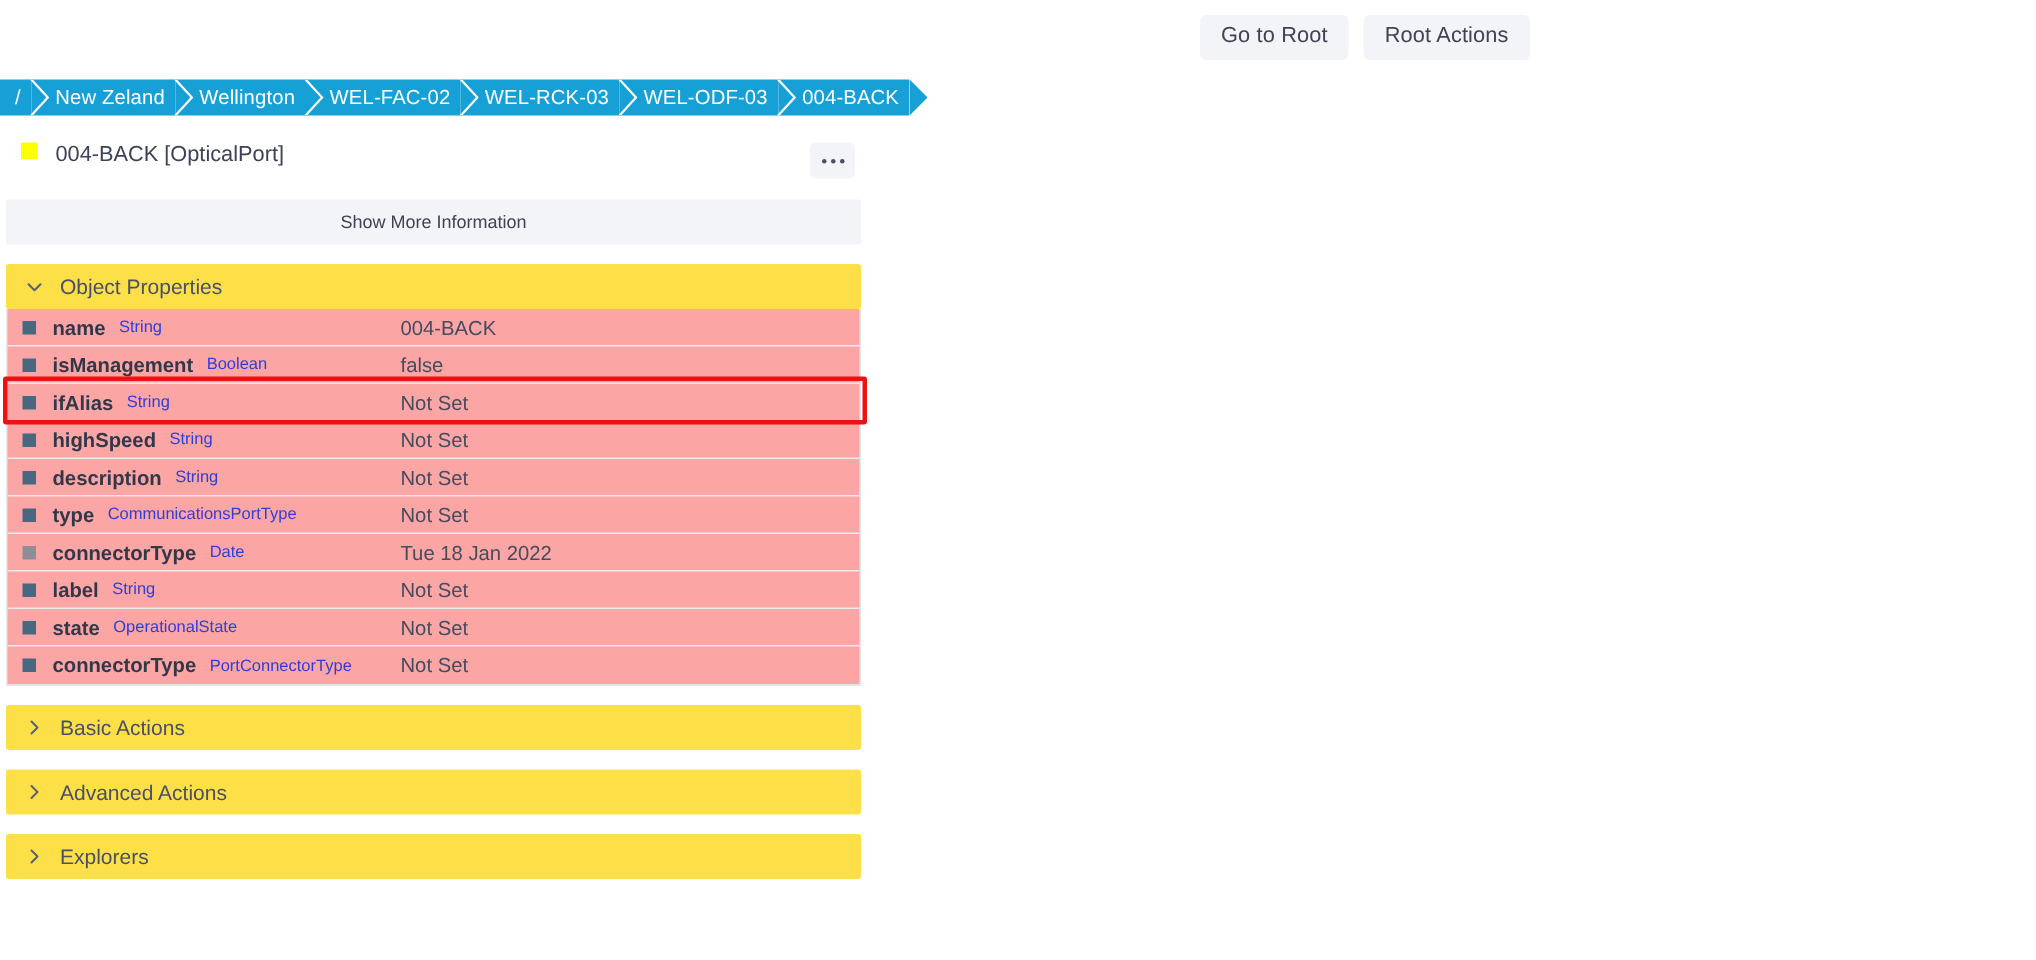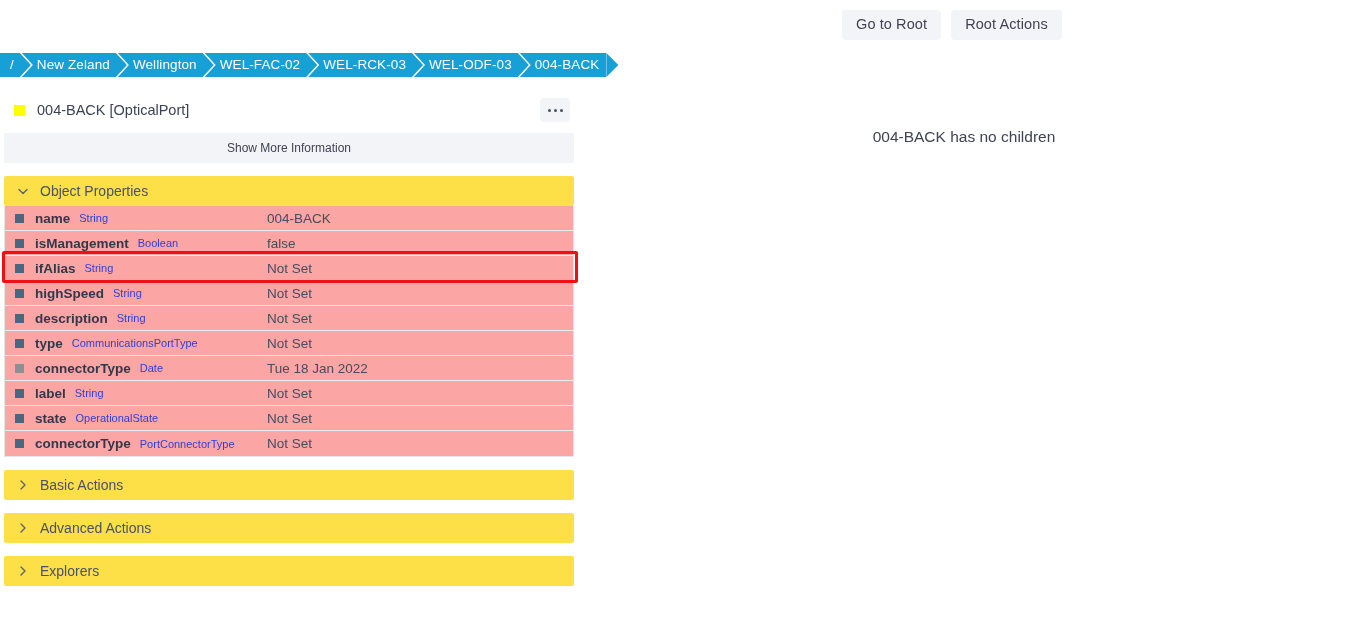--- a/index.html
+++ b/index.html
@@ -7,21 +7,21 @@
     margin: 0; padding: 0;
     width: 1357px; height: 640px;
     background: #ffffff;
     font-family: "Liberation Sans", sans-serif;
     color: #3c4257;
     overflow: hidden;
   }
   #root { position: relative; width: 1357px; height: 640px; }
 
   
-  .topbar { position: absolute; left: 842px; top: 10px; display: flex; gap: 10px; }
+  .topbar { position: absolute; left: 800px; top: 10px; display: flex; gap: 10px; }
   .btn-plain {
     background: #f3f4f7;
     border: none;
     border-radius: 4px;
     padding: 7px 14px 8px 14px;
     font-size: 14.5px;
     font-family: "Liberation Sans", sans-serif;
     color: #3f4355;
     cursor: pointer;
     line-height: 1;
@@ -66,21 +66,21 @@
   .crumb-tail {
     width: 12px;
     background: #17a0d6;
     clip-path: polygon(0 0, 12px 12px, 0 24px);
   }
 
   
   .leftcol { position: absolute; left: 4px; top: 95px; width: 570px; }
 
   .obj-header {
-    display: flex; align-items: center;
+    display: flex; 
     height: 30px;
     padding: 0 4px 0 10px;
   }
   .obj-swatch {
     width: 11px; height: 11px;
     background: #ffff00;
     margin-right: 12px;
     flex: 0 0 auto;
   }
   .obj-title { font-size: 14.5px; color: #3c4257; flex: 1 1 auto; }
@@ -334,16 +334,15 @@
             </svg>
           </span>
           <span>Explorers</span>
         </div>
       </div>
   </div>
 
   <div class="highlight-box"></div>
 
   <div class="rightcol">
-    <div class="no-children">004-BACK has no children</div>
   </div>
 
 </div>
 
 </body></html>

